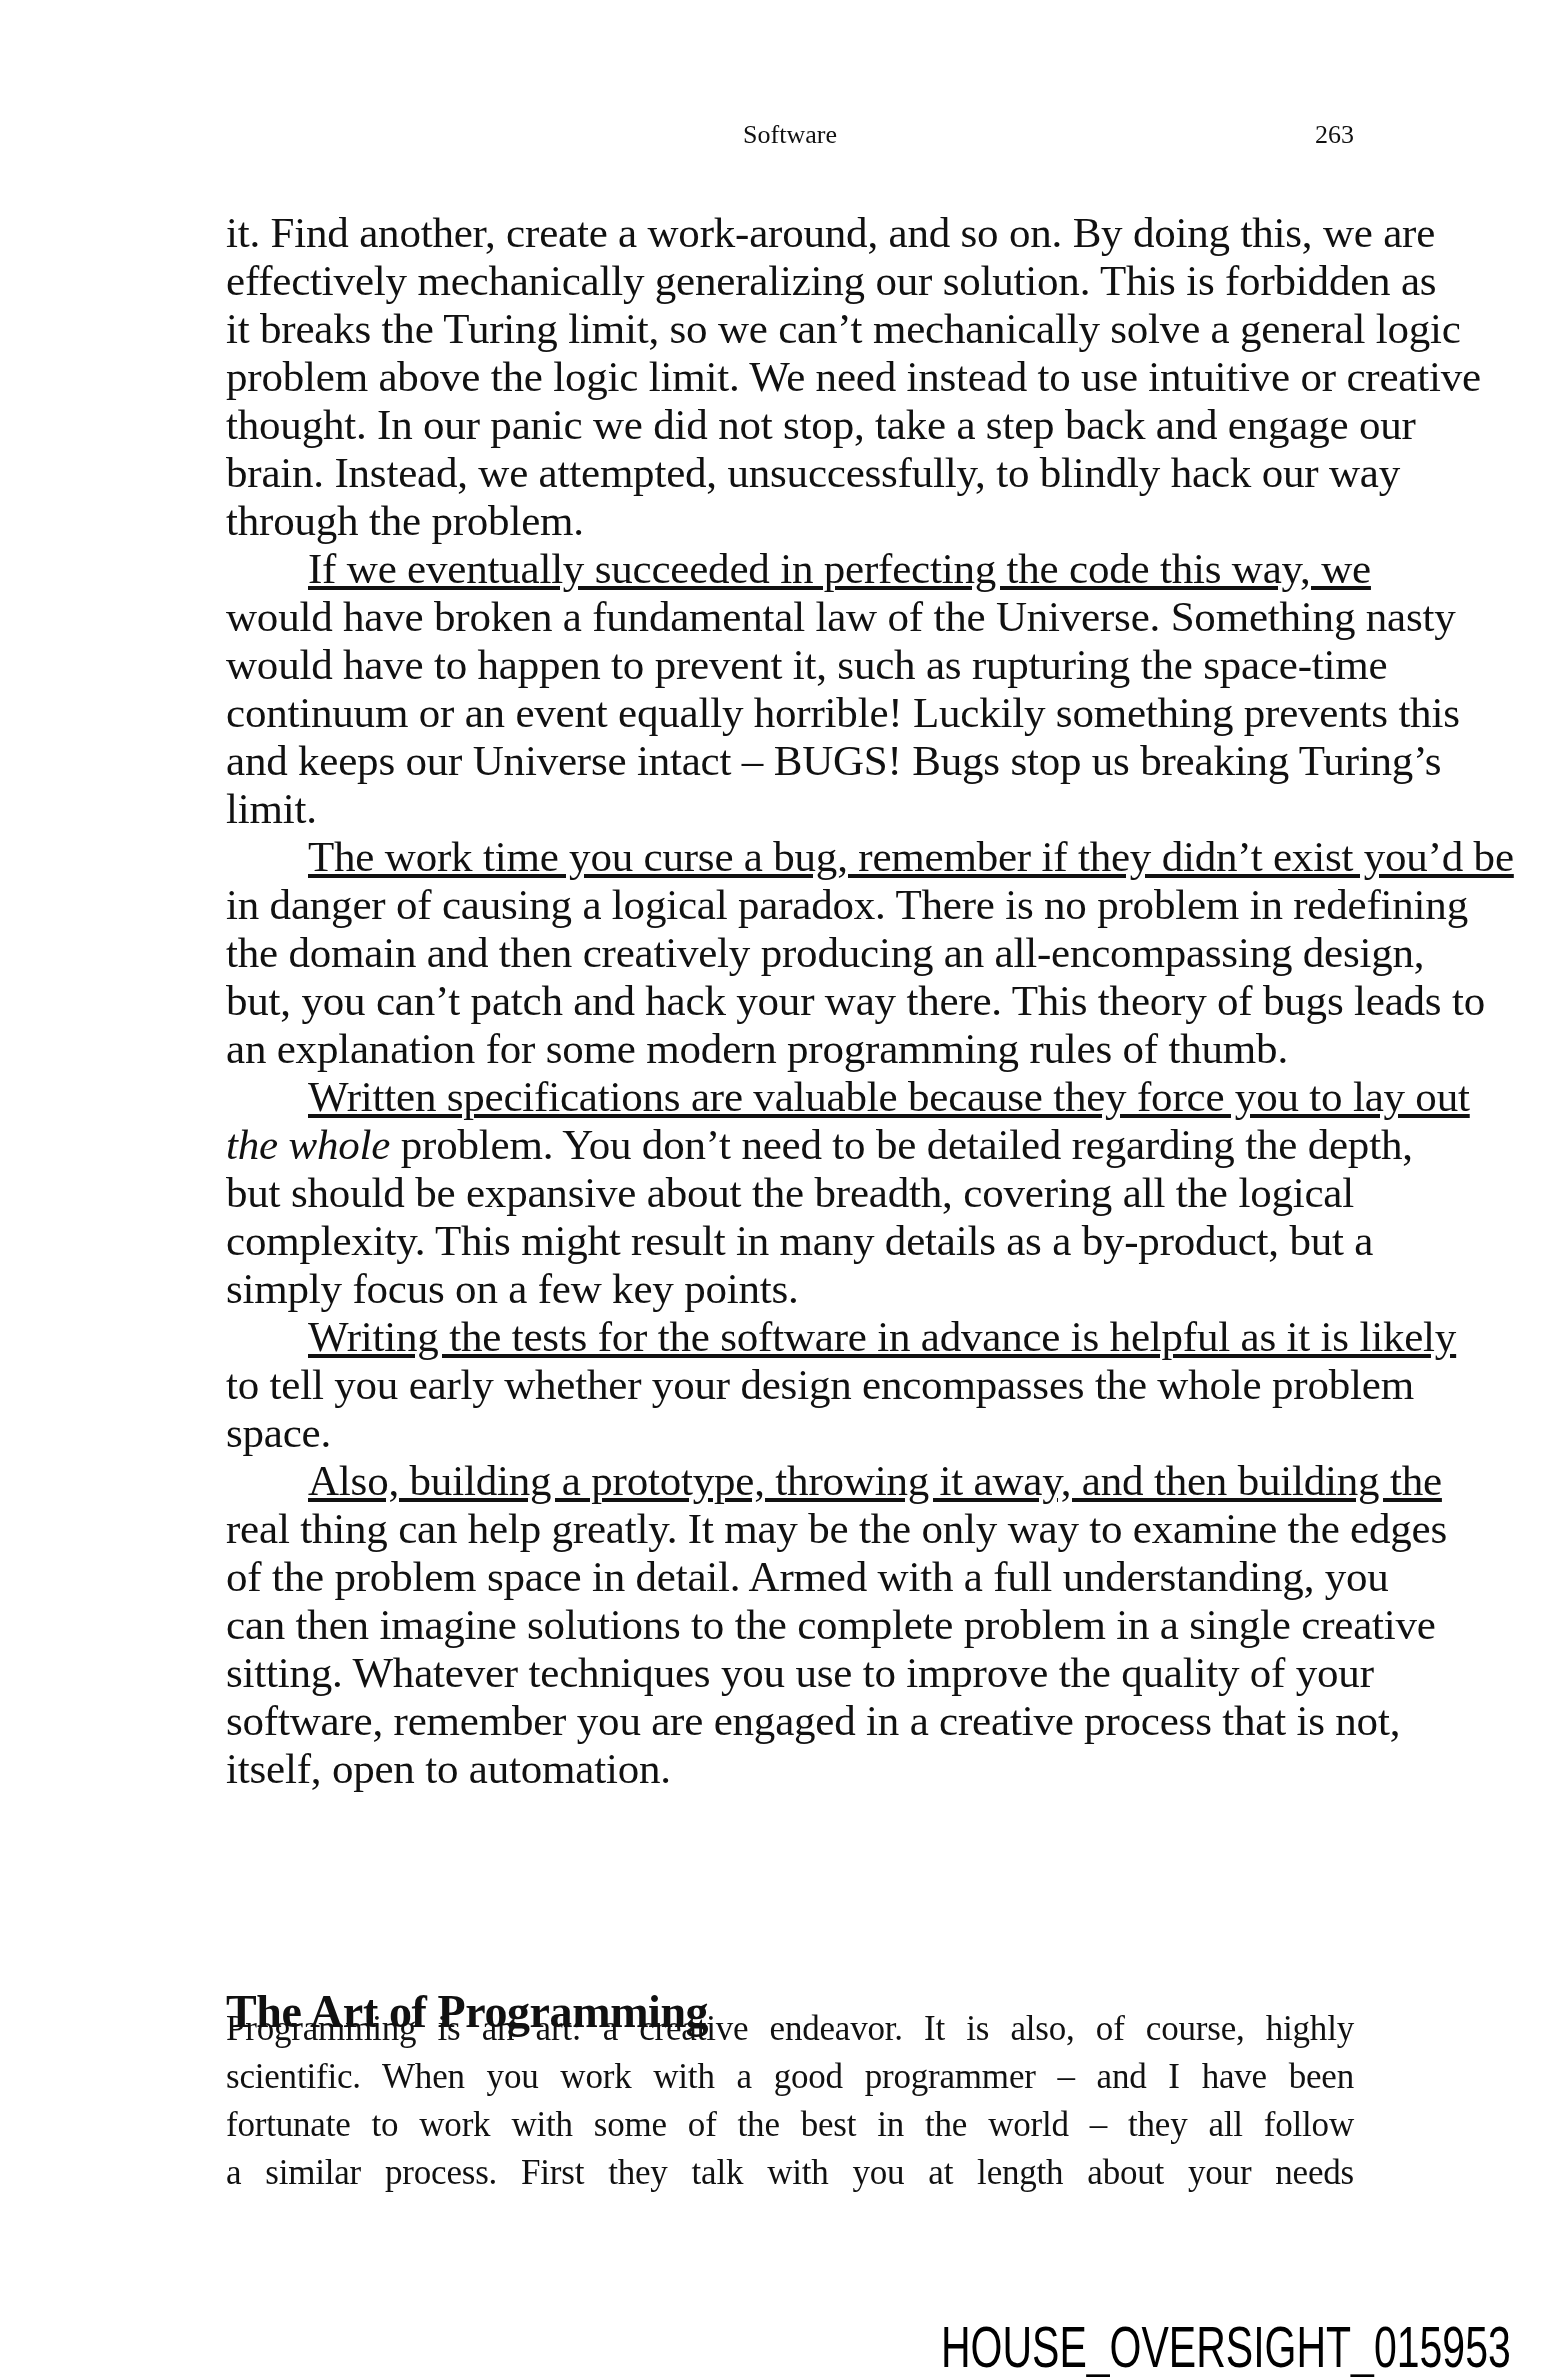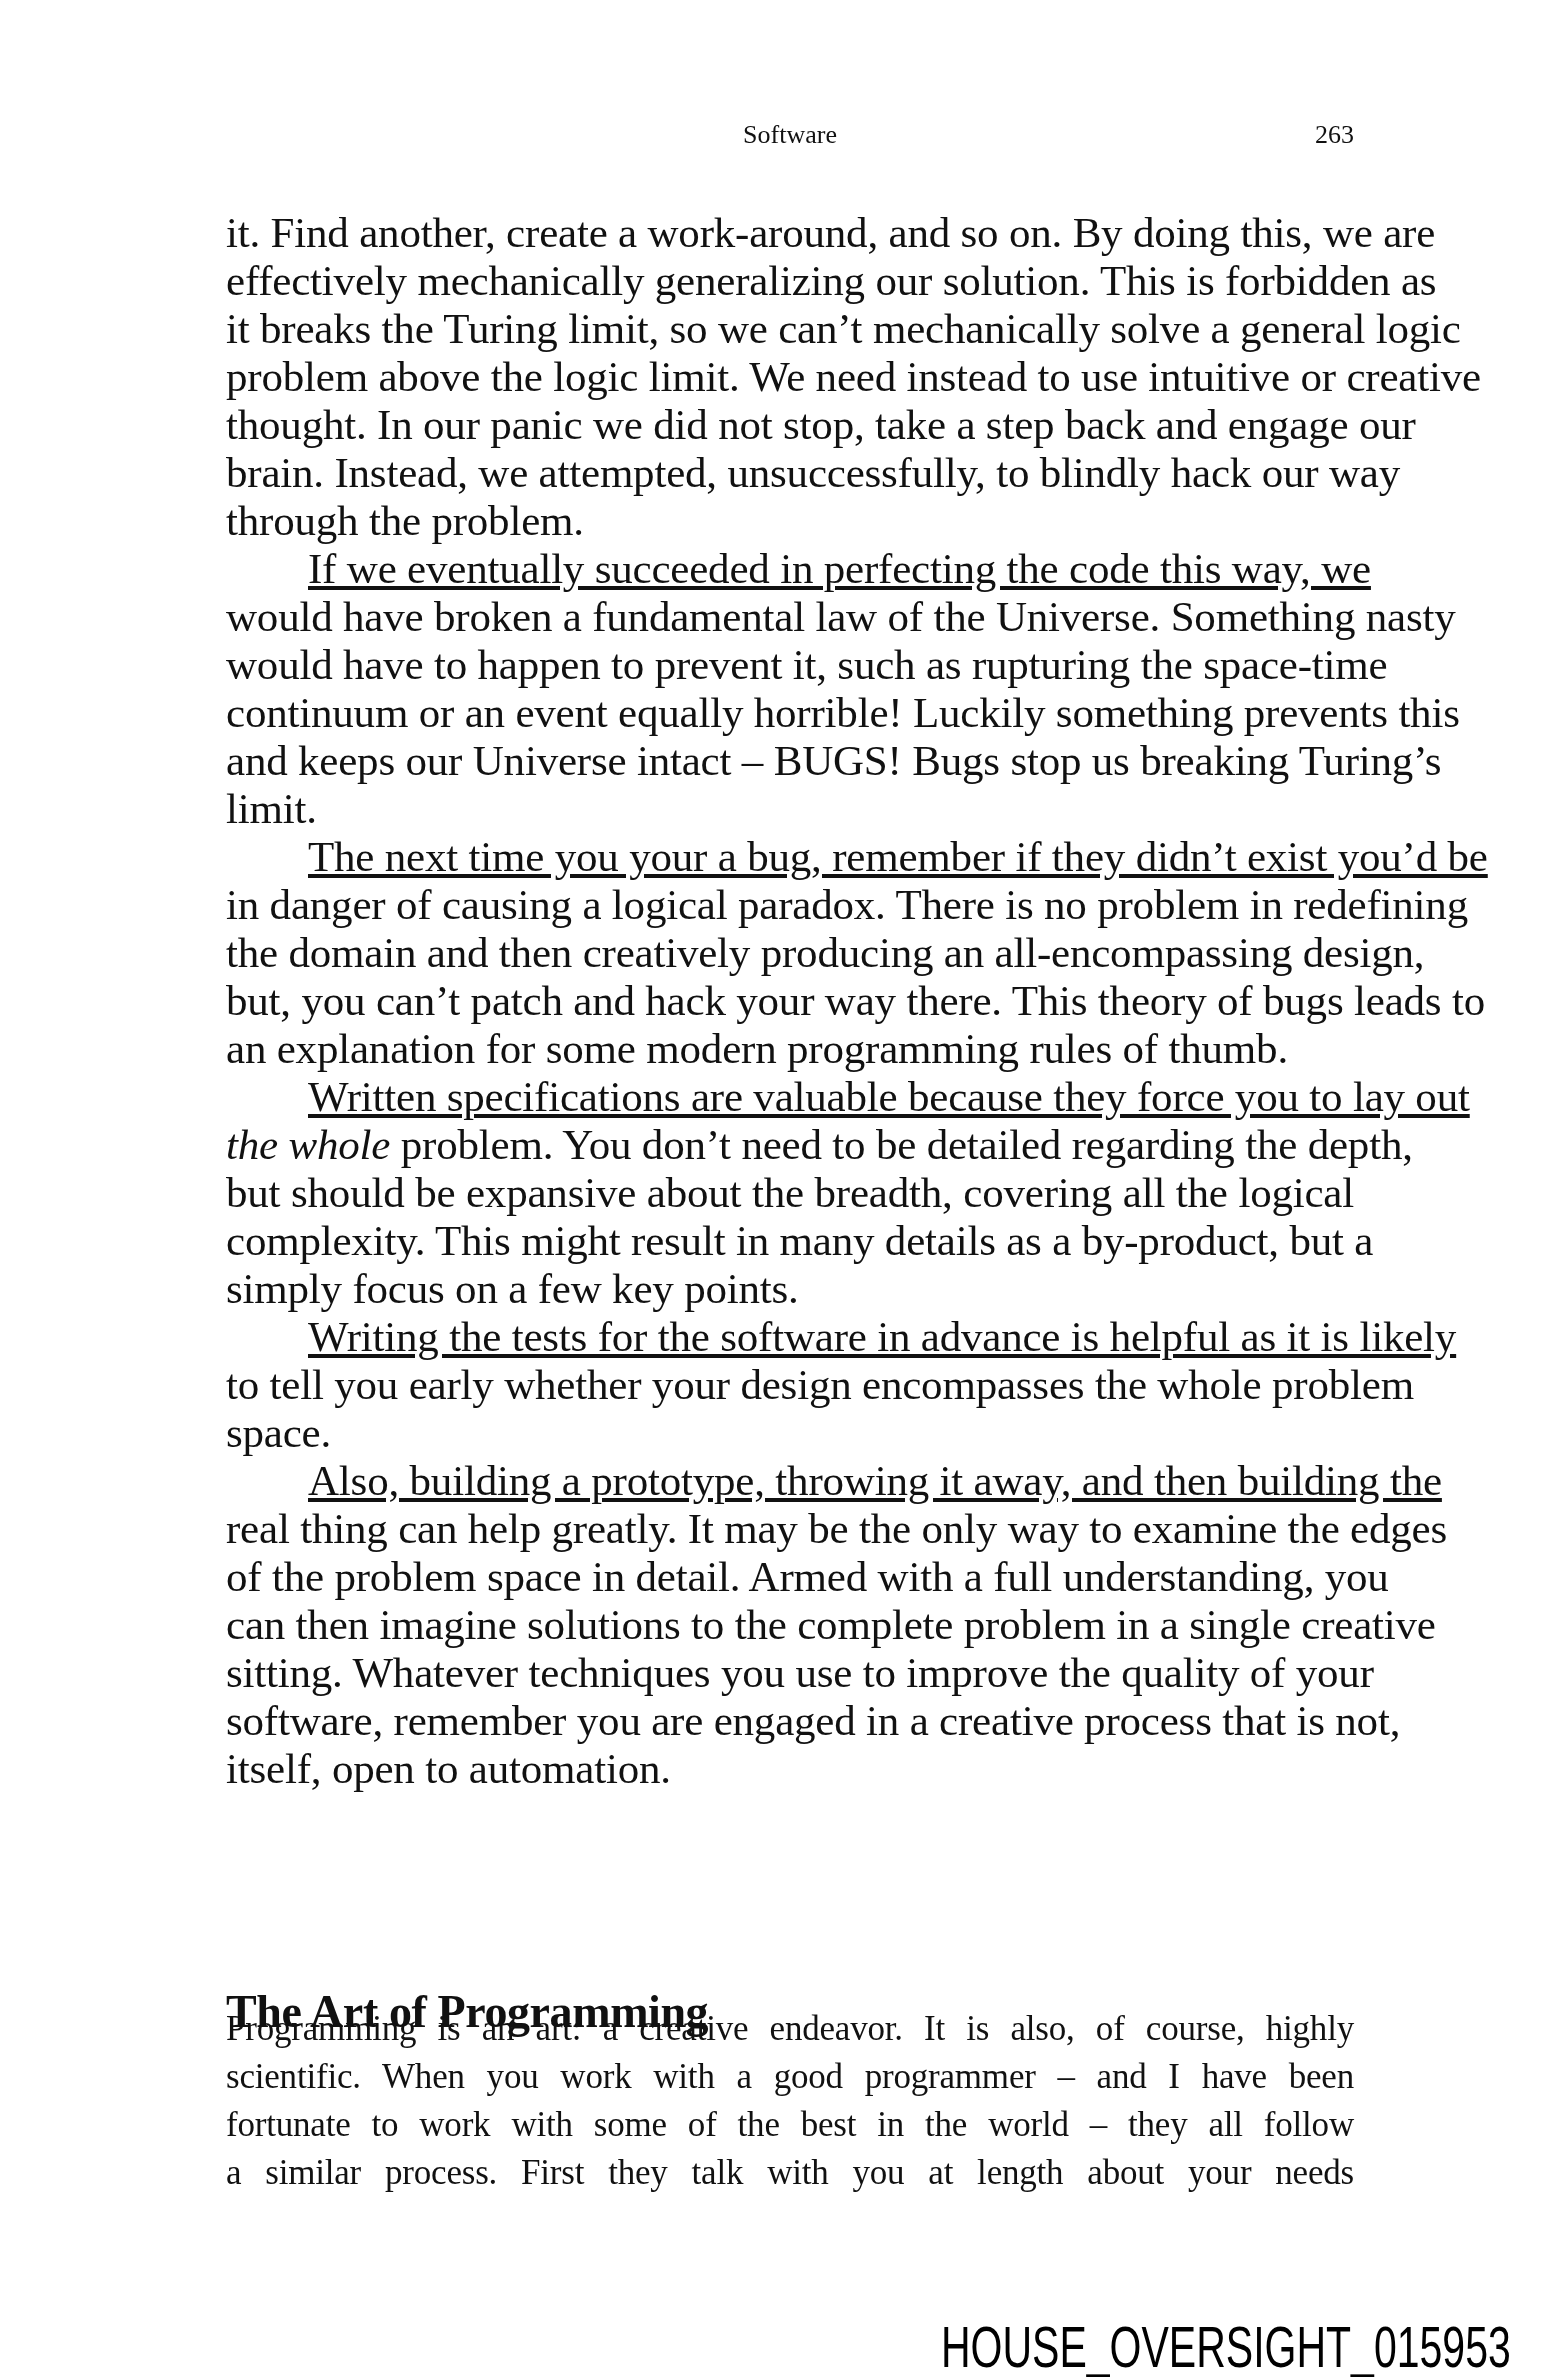--- a/index.html
+++ b/index.html
@@ -121,21 +121,21 @@
     </div>
     <div class="paragraph">
       <span class="line indent">If we eventually succeeded in perfecting the code this way, we</span>
       <span class="line">would have broken a fundamental law of the Universe. Something nasty</span>
       <span class="line">would have to happen to prevent it, such as rupturing the space-time</span>
       <span class="line">continuum or an event equally horrible! Luckily something prevents this</span>
       <span class="line">and keeps our Universe intact – BUGS! Bugs stop us breaking Turing’s</span>
       <span class="line last">limit.</span>
     </div>
     <div class="paragraph">
-      <span class="line indent">The next time you your a bug, remember if they didn’t exist you’d be</span>
+      <span class="line indent">The work time you curse a bug, remember if they didn’t exist you’d be</span>
       <span class="line">in danger of causing a logical paradox. There is no problem in redefining</span>
       <span class="line">the domain and then creatively producing an all-encompassing design,</span>
       <span class="line">but, you can’t patch and hack your way there. This theory of bugs leads to</span>
       <span class="line last">an explanation for some modern programming rules of thumb.</span>
     </div>
     <div class="paragraph">
       <span class="line indent">Written specifications are valuable because they force you to lay out</span>
       <span class="line"><em>the whole</em> problem. You don’t need to be detailed regarding the depth,</span>
       <span class="line">but should be expansive about the breadth, covering all the logical</span>
       <span class="line">complexity. This might result in many details as a by-product, but a</span>

